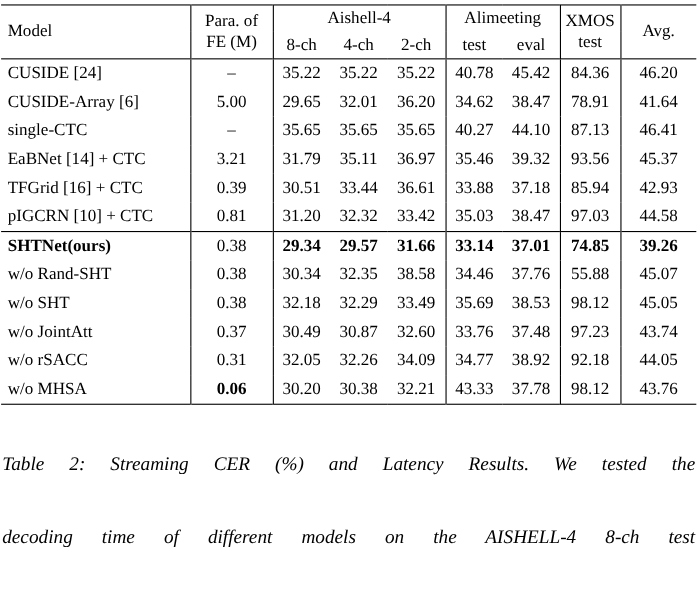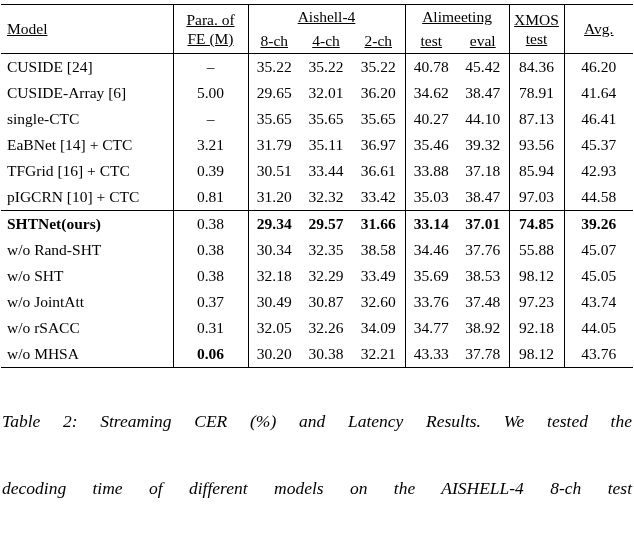--- a/index.html
+++ b/index.html
@@ -10,21 +10,21 @@
   .page{padding:4px 1px 0 1px;}
   .top-caption{
     font-style:italic;font-size:17px;line-height:24px;
     padding:2px 2px 8px 2px;
   }
   table{
     border-collapse:collapse;width:632px;table-layout:fixed;
     font-size:15.5px;
     border-top:1.6px solid #000;border-bottom:1.6px solid #000;
   }
-  thead{border-bottom:1px solid #000;text-decoration:underline;}
+  thead{border-bottom:1px solid #000;}
   td{
     padding:0 2px;height:26px;text-align:center;vertical-align:middle;
     overflow:hidden;white-space:nowrap;
   }
   thead td{height:24px;}
   .c-model{text-align:left;padding-left:6px;}
   .vr{border-right:1px solid #000;}
   .b{font-weight:bold;}
   .indent{}
   .two-line{line-height:1.25;}

